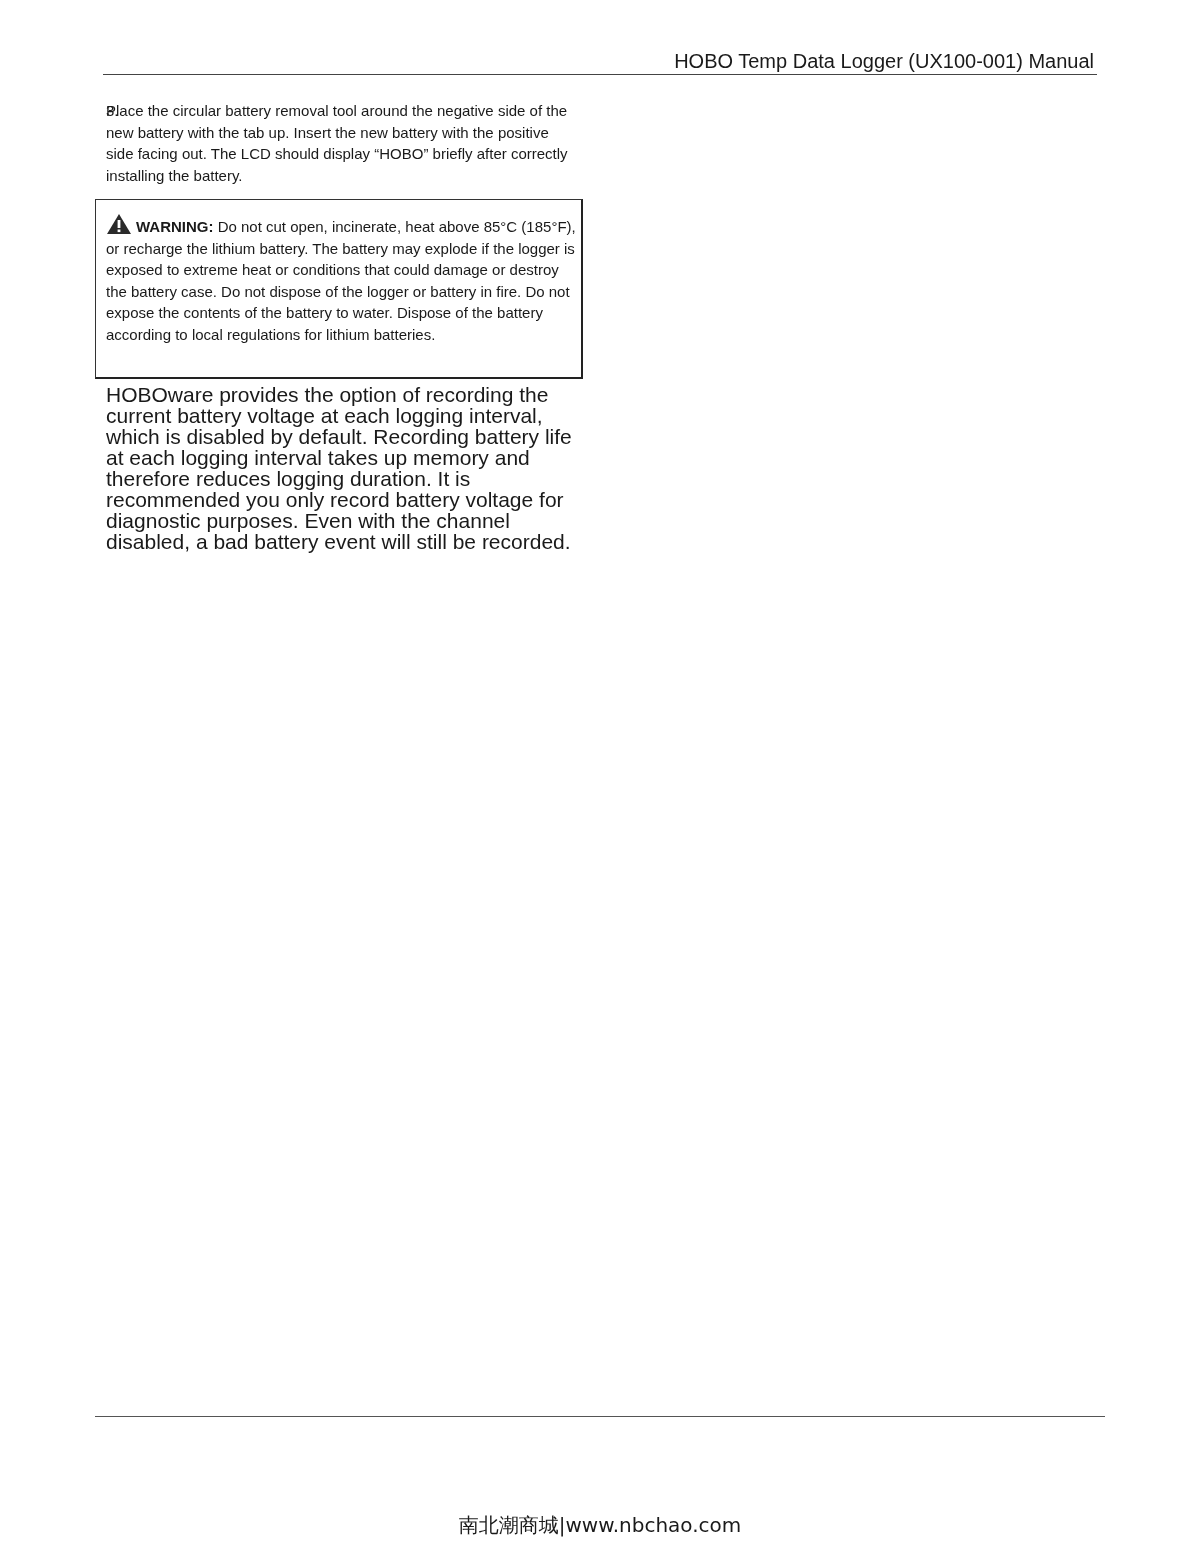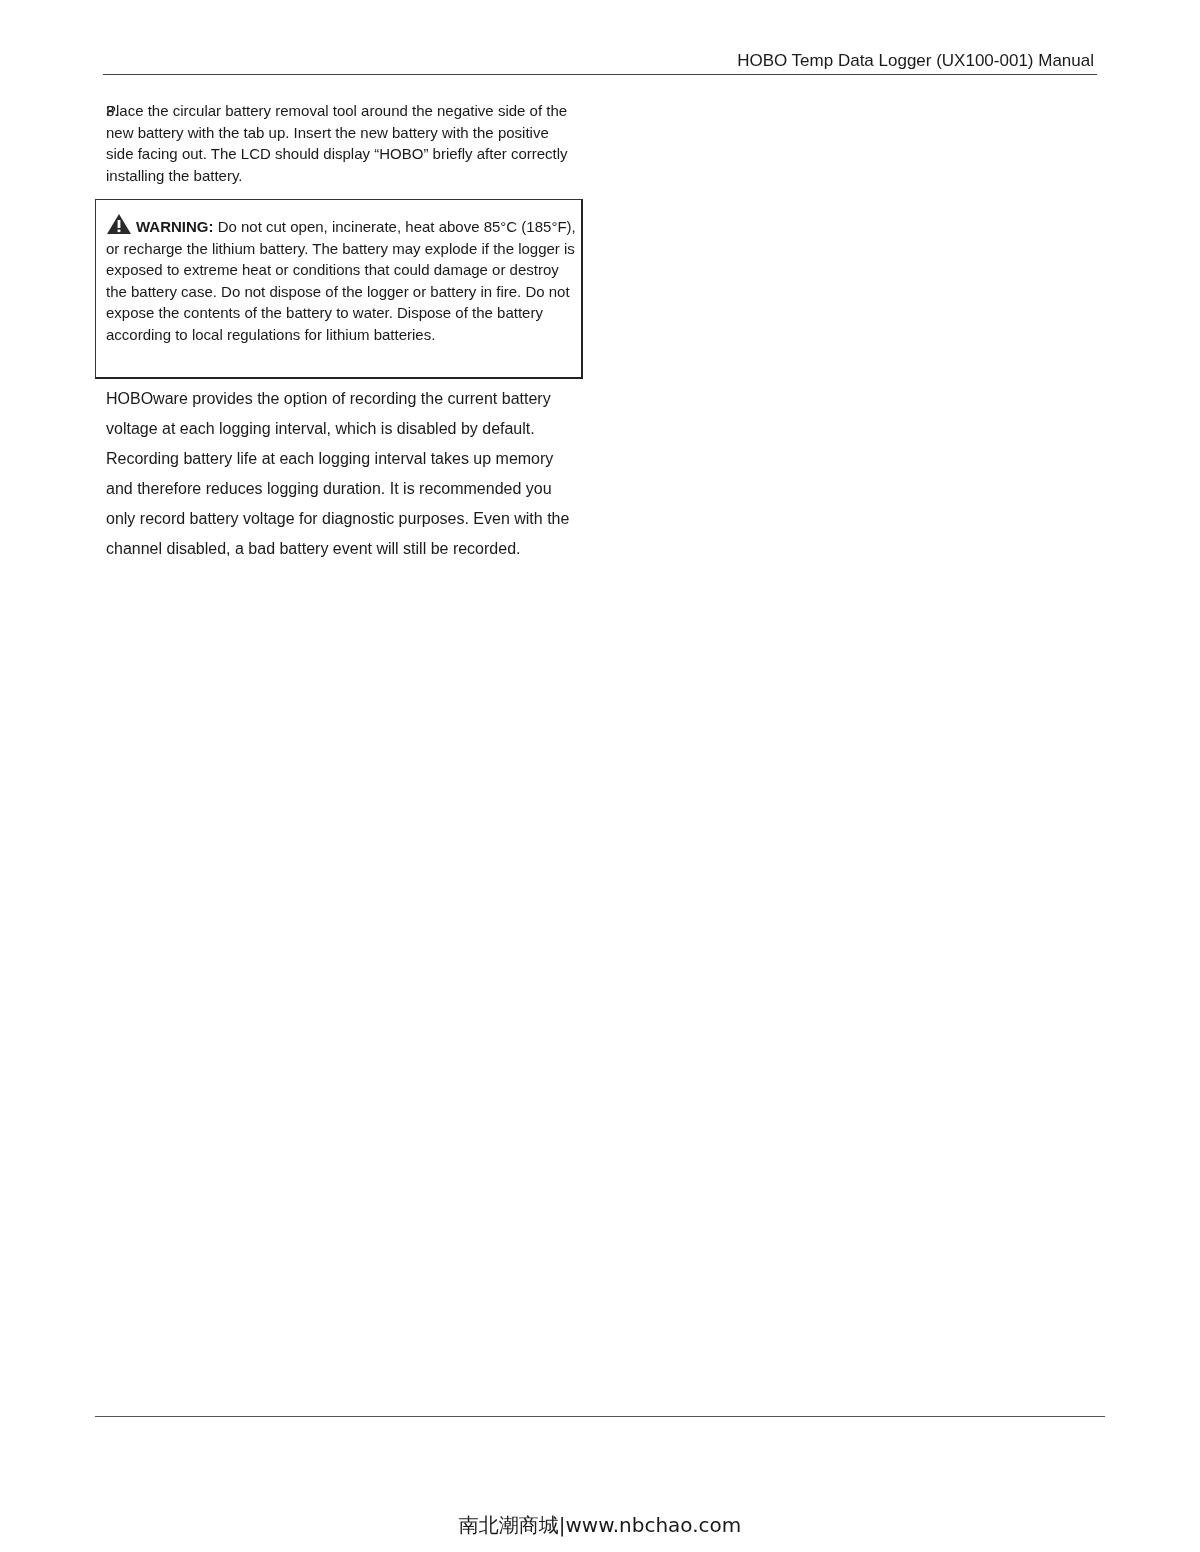--- a/index.html
+++ b/index.html
@@ -12,21 +12,21 @@
       height: 1552px;
       position: relative;
       overflow: hidden;
       font-family: "Liberation Sans", "DejaVu Sans", sans-serif;
       color: #1a1a1a;
     }
     .header-title {
       position: absolute;
       right: 106px;
       top: 50px;
-      font-size: 17px;
+      font-size: 20px;
       line-height: 22px;
       color: #1a1a1a;
       white-space: nowrap;
     }
     .header-rule {
       position: absolute;
       left: 103px;
       top: 74px;
       width: 994px;
       height: 0;
@@ -69,22 +69,22 @@
       margin-right: 4px;
     }
     .warning-label {
       font-weight: bold;
     }
     .para {
       position: absolute;
       left: 106px;
       top: 384px;
       width: 470px;
-      font-size: 16px;
-      line-height: 30px;
+      font-size: 21px;
+      line-height: 21px;
     }
     .footer-rule {
       position: absolute;
       left: 95px;
       top: 1416px;
       width: 1010px;
       height: 0;
       border-top: 1.5px solid #555;
     }
     .footer-text {

